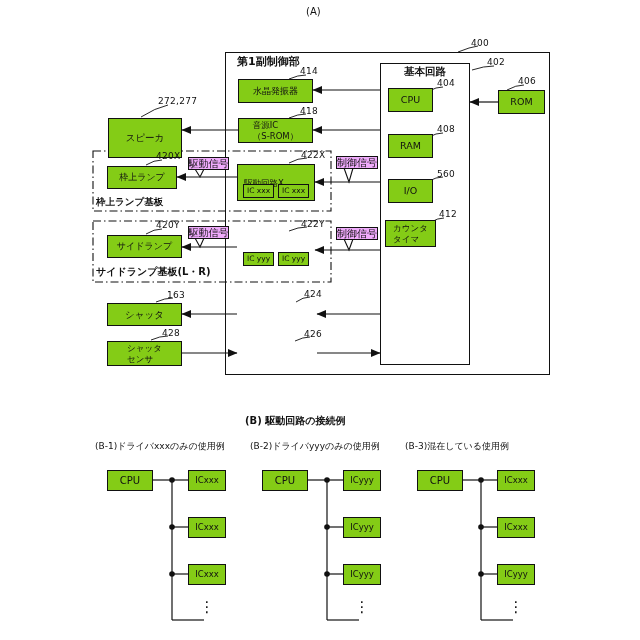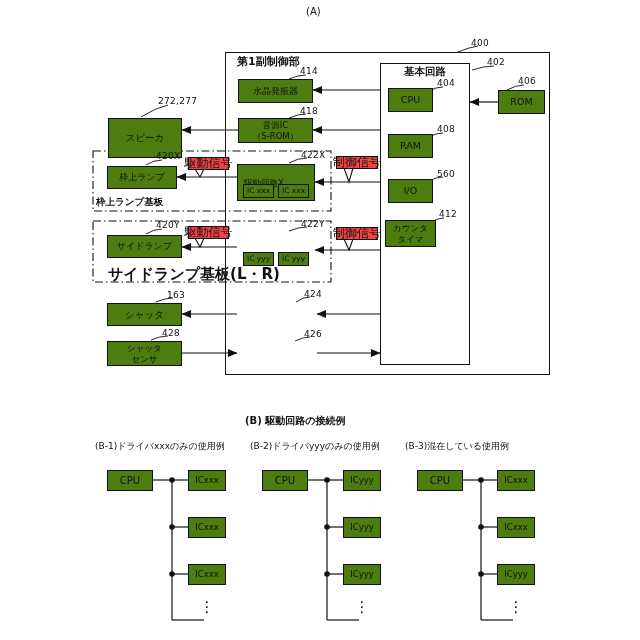--- a/index.html
+++ b/index.html
@@ -13,35 +13,35 @@
     width:640px;height:640px;
     background:#ffffff;
     overflow:hidden;
   }
   #wiring{position:absolute;left:0;top:0;z-index:1;}
   .frame{
     position:absolute;background:transparent;
     border:1.6px solid #111;box-sizing:border-box;z-index:2;
   }
   .box{
-    position:absolute;border:1.3px solid #111;background:#4d7c0f;
+    position:absolute;border:1.3px solid #111;background:#84cc16;
     display:flex;align-items:center;justify-content:center;
-    text-align:center;font-size:9.5px;line-height:1.18;
+    text-align:left;font-size:9.5px;line-height:1.18;
     white-space:pre-line;box-sizing:border-box;z-index:3;
   }
   .box.small{font-size:8.5px;}
   .box.tiny{font-size:7.5px;}
   .box.toplabel{align-items:flex-start;justify-content:flex-start;padding:13px 0 0 6px;font-size:8.5px;}
   .lbl{position:absolute;font-size:9.5px;line-height:1.1;z-index:4;white-space:nowrap;}
   .heading{font-weight:bold;font-size:11px;}
   .ref{position:absolute;font-size:9px;letter-spacing:.3px;z-index:4;white-space:nowrap;}
   .callout{
-    position:absolute;border:1.2px solid #111;background:#ef4444;
+    position:absolute;border:1.2px solid #111;background:#f0abfc;
     display:flex;align-items:center;justify-content:center;
-    font-size:12px;z-index:5;box-sizing:border-box;white-space:nowrap;
+    font-size:10px;z-index:5;box-sizing:border-box;white-space:nowrap;
   }
   .ellipsis{position:absolute;font-size:15px;z-index:4;text-align:center;width:16px;line-height:1;}
 </style>
 </head>
 <body>
 
 <div id="canvas">
 
   <svg id="wiring" width="640" height="640" viewBox="0 0 640 640">
     <defs>
@@ -175,21 +175,21 @@
   <div class="ref" style="left:156px;top:151px">420X</div>
   <div class="lbl" style="left:96px;top:197px;font-weight:bold;font-size:9.5px">枠上ランプ基板</div>
 
   <div class="box toplabel" style="left:237px;top:164px;width:78px;height:37px">駆動回路X</div>
   <div class="ref" style="left:301px;top:150px">422X</div>
   <div class="box tiny" style="left:243px;top:184px;width:31px;height:14px">IC xxx</div>
   <div class="box tiny" style="left:278px;top:184px;width:31px;height:14px">IC xxx</div>
 
   <div class="box" style="left:107px;top:235px;width:75px;height:23px;font-size:9px">サイドランプ</div>
   <div class="ref" style="left:156px;top:220px">420Y</div>
-  <div class="lbl" style="left:108px;top:266px;font-weight:bold;font-size:15px">サイドランプ基板(L・R)</div>
+  <div class="lbl" style="left:96px;top:266px;font-weight:bold;font-size:10px">サイドランプ基板(L・R)</div>
 
   <div class="ref" style="left:301px;top:219px">422Y</div>
   <div class="box tiny" style="left:243px;top:252px;width:31px;height:14px">IC yyy</div>
   <div class="box tiny" style="left:278px;top:252px;width:31px;height:14px">IC yyy</div>
 
   <div class="callout" style="left:188px;top:157px;width:41px;height:13px">駆動信号</div>
   <div class="callout" style="left:336px;top:156px;width:42px;height:13px">制御信号</div>
   <div class="callout" style="left:188px;top:226px;width:41px;height:13px">駆動信号</div>
   <div class="callout" style="left:336px;top:227px;width:42px;height:13px">制御信号</div>
 

